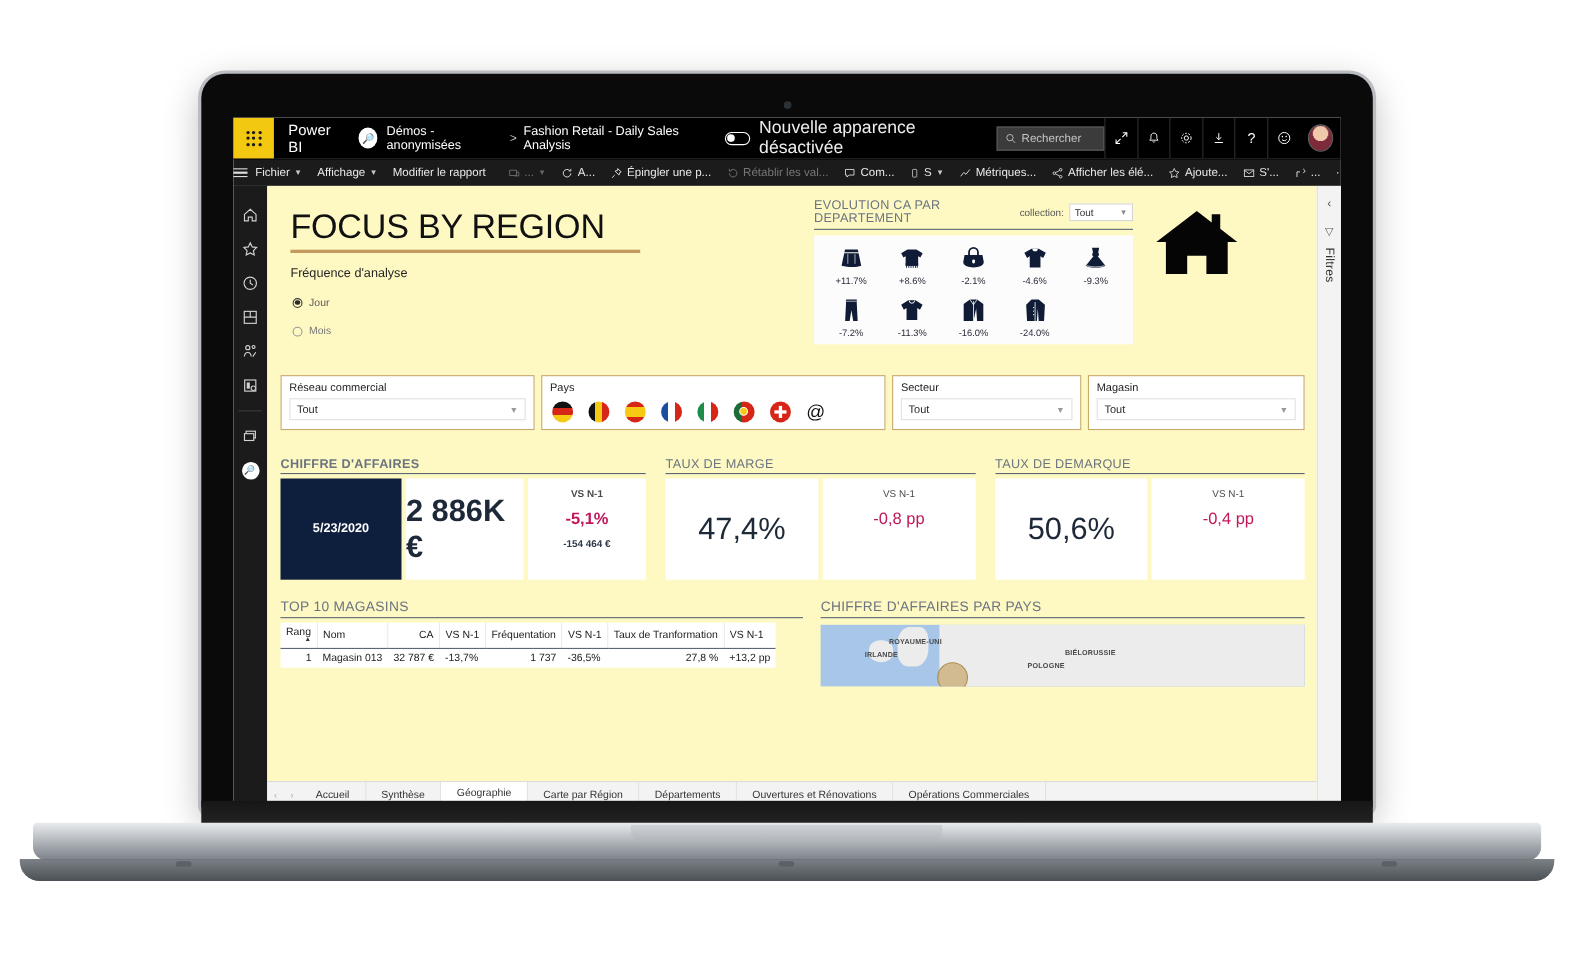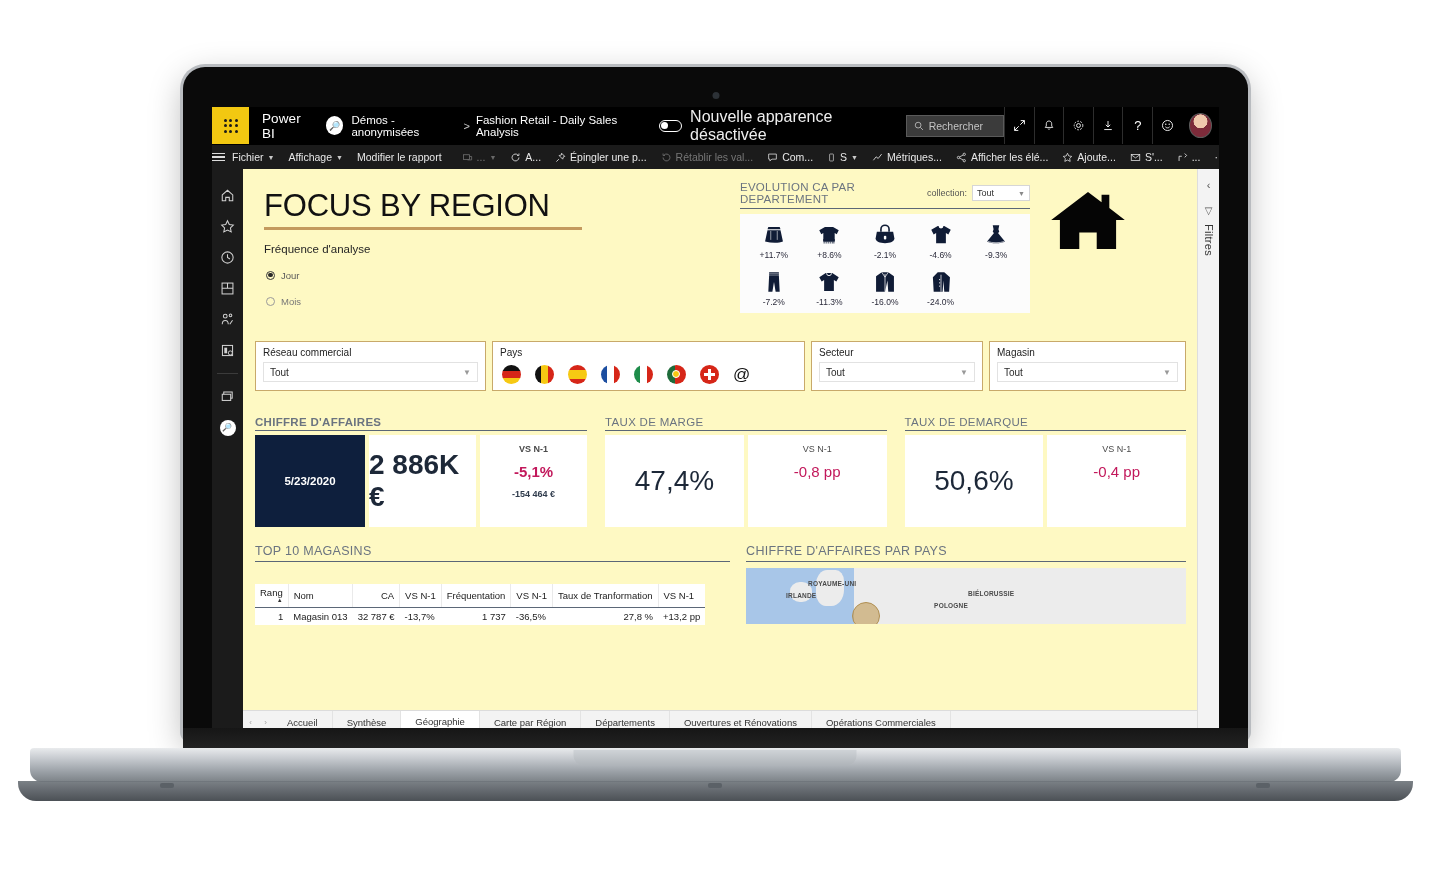--- a/index.html
+++ b/index.html
@@ -138,21 +138,21 @@
   .kvs { font-size:9px; color:#4a4a4a; margin-bottom:9px; }
   .kdelta { font-size:15px; color:#c2185b; }
   .ksub { font-size:9px; color:#2f3b4c; margin-top:9px; }
   .kcard.stack { justify-content:flex-start; padding-top:9px; }
 
   
   .bottom { position:absolute; left:12px; top:375px; right:11px; display:flex; gap:16px; }
   .bpanel.left { flex:1.08; } .bpanel.right { flex:1; }
   .btitle { font-size:12.5px; color:#6b7480; letter-spacing:.3px; padding-bottom:3px;
     border-bottom:1.5px solid #5b6777; }
-  table.top10 { width:92%; border-collapse:collapse; background:#fff; margin-top:22px; }
+  table.top10 { width:92%; border-collapse:collapse; background:#fff; margin-top:4px; }
   table.top10 th { font-size:9.5px; font-weight:400; color:#1b1b1b; padding:3px 5px 4px;
      border-bottom:1.2px solid #5b6777; border-right:1px solid #eaeaea; white-space:nowrap;}
   table.top10 td { font-size:9.5px; color:#1b1b1b; padding:3px 5px; white-space:nowrap; }
   .ta-r { text-align:right; } .ta-l { text-align:left; }
   .neg { color:#c2185b; } .pos { color:#c99a4a; }
   .sortarrow { font-size:6px; color:#333; display:block; line-height:5px;}
   .maprect { margin-top:6px; height:56px; background:#a8c6e8; position:relative; overflow:hidden; }
   .land { position:absolute; background:#ececec; }
   .mlabel { position:absolute; font-size:6.5px; color:#4a4a4a; font-weight:bold; letter-spacing:.2px;}
   .bubble { position:absolute; border-radius:50%; background:rgba(200,168,110,.72);

